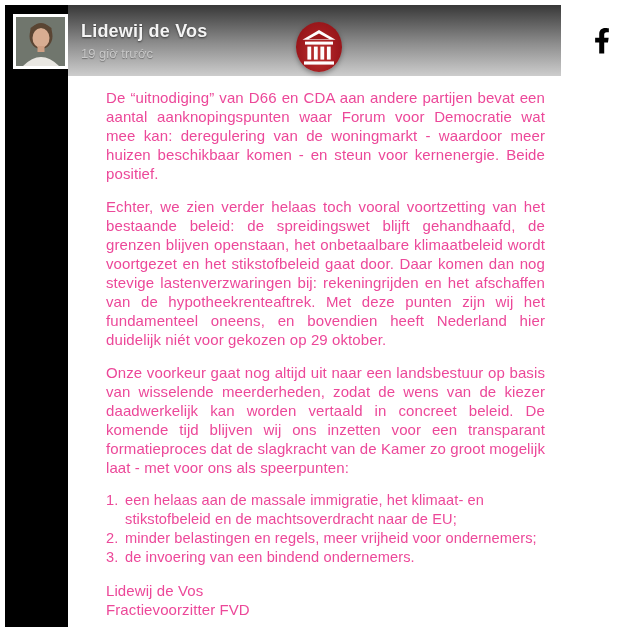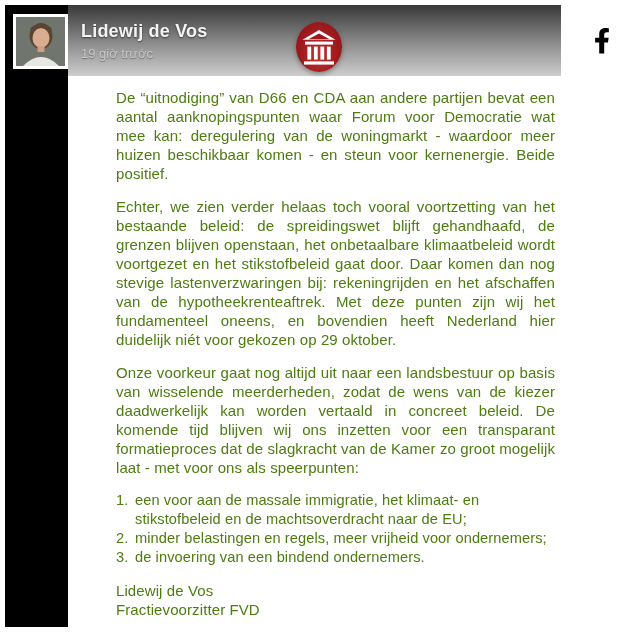--- a/index.html
+++ b/index.html
@@ -47,22 +47,22 @@
     background:radial-gradient(ellipse at 50% 62%, #bd3331 0%, #a01a1e 55%, #8a1014 100%);
     box-shadow:0 2px 5px rgba(0,0,0,.35);
   }
   .fvd svg{display:block;width:46px;height:50px;}
   
   .fb{
     position:absolute;left:578px;top:15px;width:36px;height:36px;cursor:pointer;
   }
   
   .content{
-    position:absolute;left:48px;top:83px;width:439px;
-    color:#4d7c0f;font-size:15px;line-height:19px;
+    position:absolute;left:38px;top:83px;width:439px;
+    color:#ec4899;font-size:15px;line-height:19px;
     letter-spacing:.1px;
   }
   .content p{margin:0 0 14px 0;text-align:justify;}
   .olist{margin:0 0 14px 0;font-size:14.6px;}
   .li{display:flex;}
   .li .num{width:19px;flex:none;}
   .li .txt{flex:1;}
   .sig{margin-top:14px;}
   .sig .title{}
 </style>
@@ -92,21 +92,21 @@
     </div>
 
     <div class="content">
       <p>De “uitnodiging” van D66 en CDA aan andere partijen bevat een aantal aanknopingspunten waar Forum voor Democratie wat mee kan: deregulering van de woningmarkt - waardoor meer huizen beschikbaar komen - en steun voor kernenergie. Beide positief.</p>
       <p>Echter, we zien verder helaas toch vooral voortzetting van het bestaande beleid: de spreidingswet blijft gehandhaafd, de grenzen blijven openstaan, het onbetaalbare klimaatbeleid wordt voortgezet en het stikstofbeleid gaat door. Daar komen dan nog stevige lastenverzwaringen bij: rekeningrijden en het afschaffen van de hypotheekrenteaftrek. Met deze punten zijn wij het fundamenteel oneens, en bovendien heeft Nederland hier duidelijk niét voor gekozen op 29 oktober.</p>
       <p>Onze voorkeur gaat nog altijd uit naar een landsbestuur op basis van wisselende meerderheden, zodat de wens van de kiezer daadwerkelijk kan worden vertaald in concreet beleid. De komende tijd blijven wij ons inzetten voor een transparant formatieproces dat de slagkracht van de Kamer zo groot mogelijk laat - met voor ons als speerpunten:</p>
 
       <div class="olist">
         <div class="li">
           <span class="num">1.</span>
-          <span class="txt">een voor aan de massale immigratie, het klimaat- en stikstofbeleid en de machtsoverdracht naar de EU;</span>
+          <span class="txt">een helaas aan de massale immigratie, het klimaat- en stikstofbeleid en de machtsoverdracht naar de EU;</span>
         </div>
         <div class="li">
           <span class="num">2.</span>
           <span class="txt">minder belastingen en regels, meer vrijheid voor ondernemers;</span>
         </div>
         <div class="li">
           <span class="num">3.</span>
           <span class="txt">de invoering van een bindend ondernemers.</span>
         </div>
       </div>

